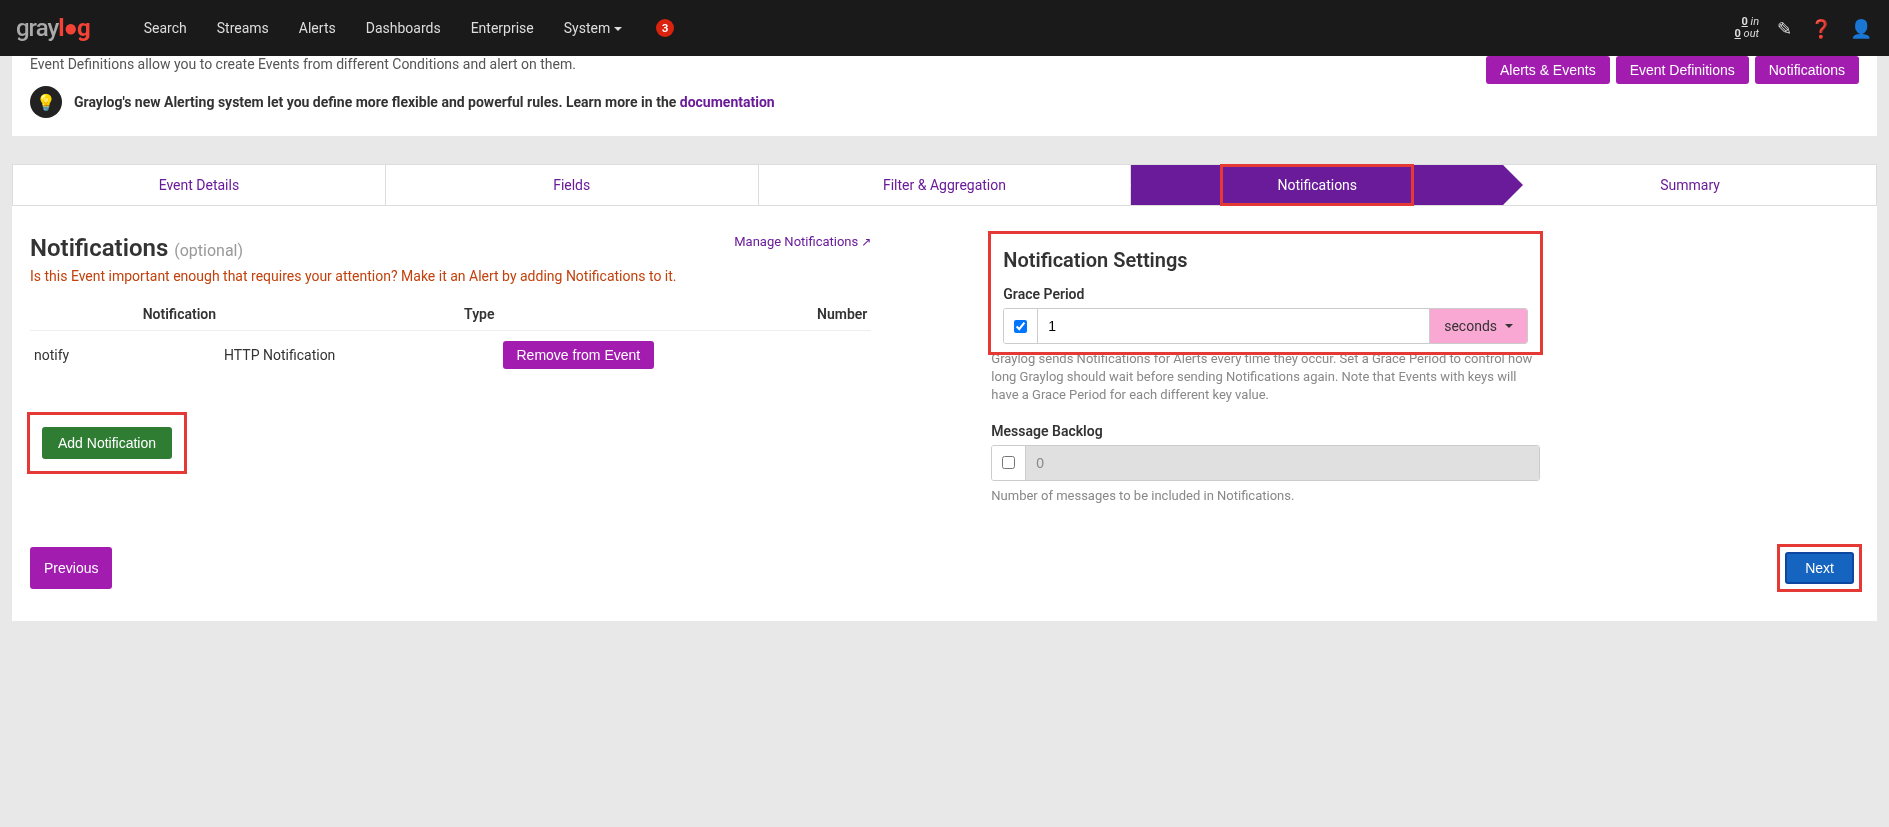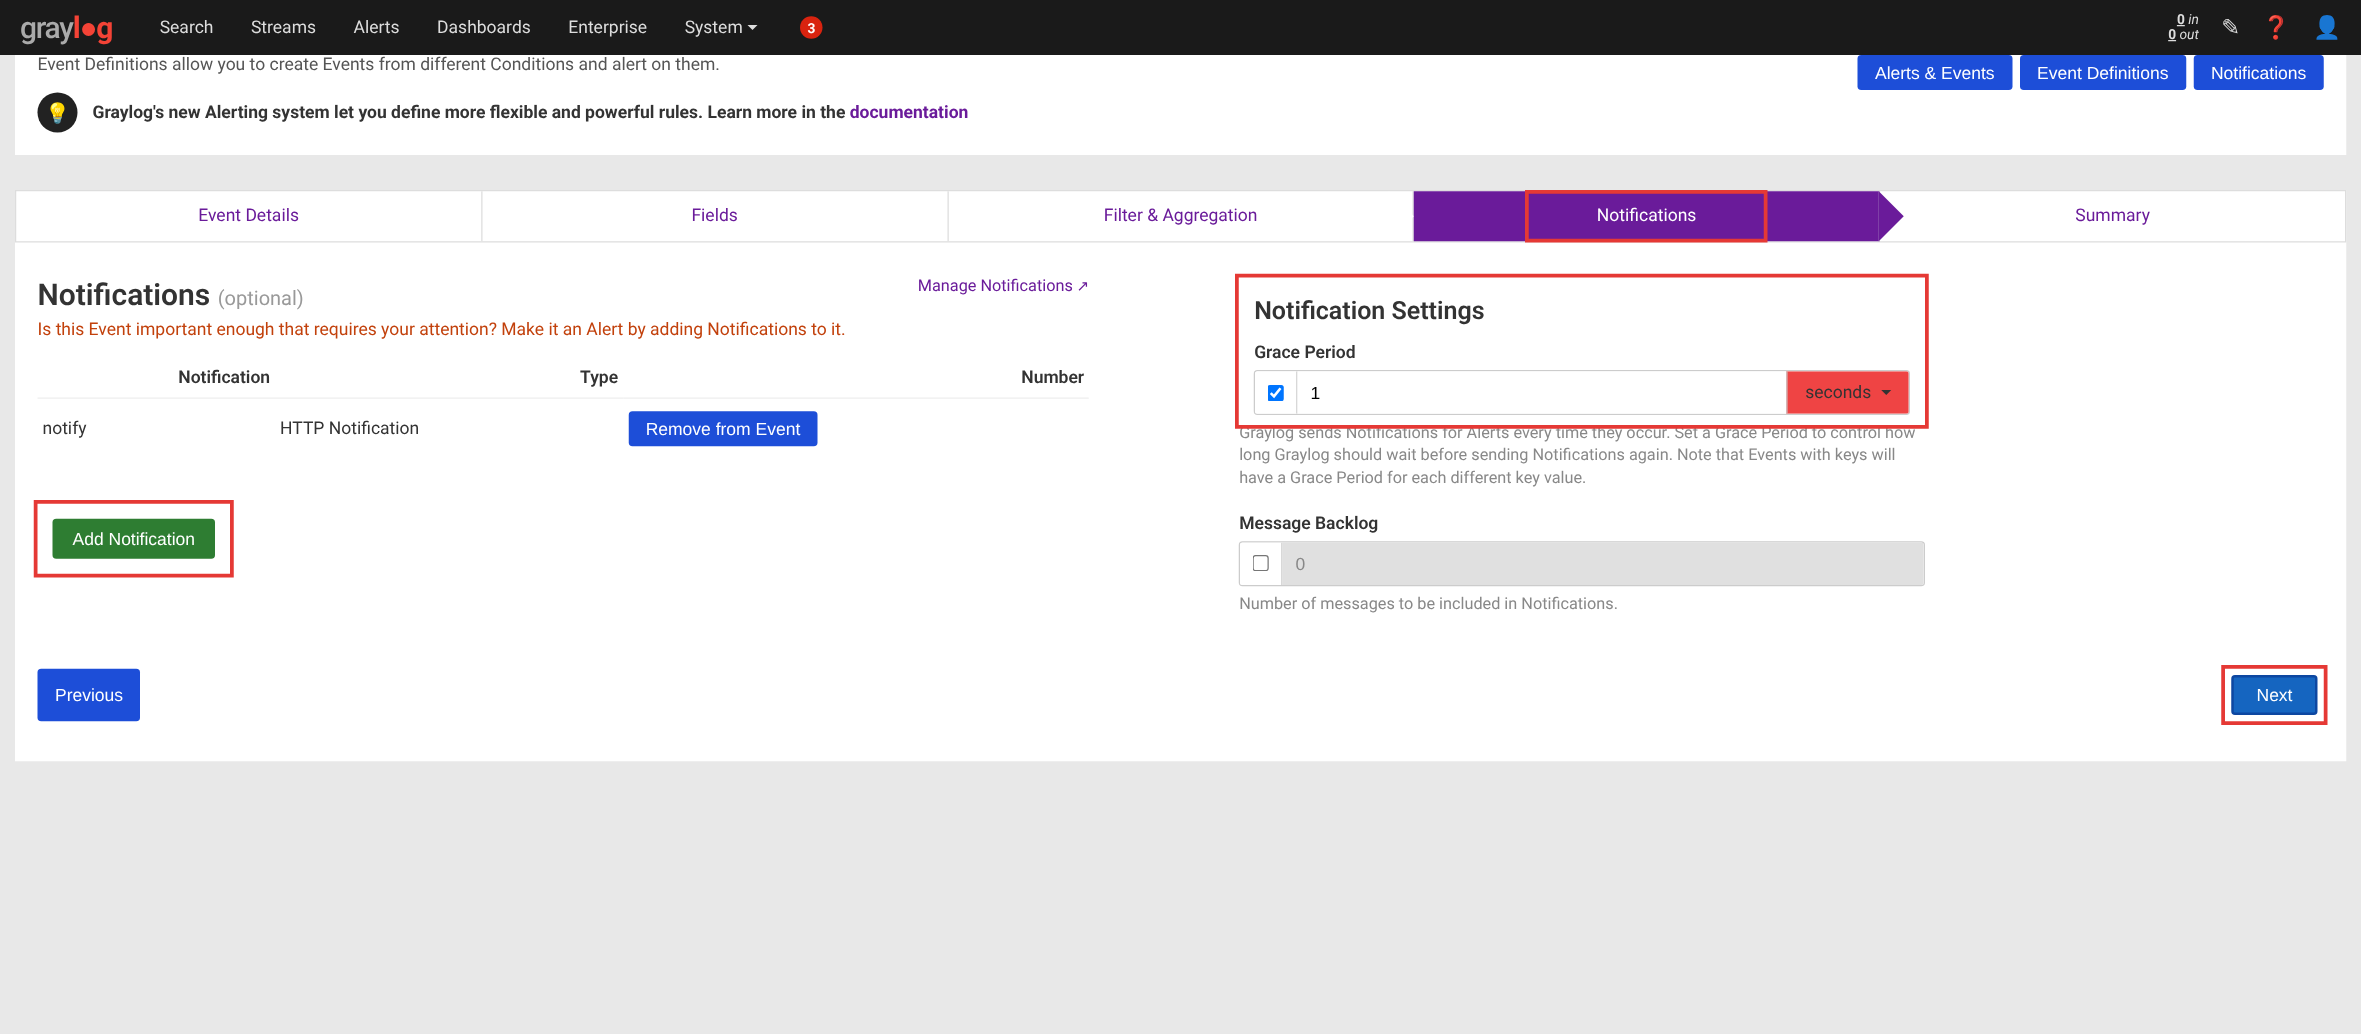--- a/index.html
+++ b/index.html
@@ -1,31 +1,31 @@
 <!DOCTYPE html>
 <html><head>
 <meta charset="utf-8">
 <style>
 * { box-sizing: border-box; margin: 0; padding: 0; }
 body { font-family: -apple-system, BlinkMacSystemFont, "Segoe UI", Roboto, Helvetica, Arial, sans-serif; background: #e8e8e8; color: #333; }
-.navbar { background: #1a1a1a; height: 44px; display: flex; align-items: center; padding: 0 16px; }
+.navbar { background: #1a1a1a; height: 56px; display: flex; align-items: center; padding: 0 16px; gap: 16px; }
 .logo { font-size: 24px; font-weight: 500; letter-spacing: -1px; margin-right: 24px;}
 .logo .g1 { color:#aaa;} .logo .o{color:#f44336;font-weight:700;}
 .nav-links { display: flex; gap: 2px; align-items: center; }
 .nav-link { color: #ddd; padding: 8px 14px; font-size: 14px; cursor: pointer; }
 .nav-badge { background:#d9230f; color:#fff; border-radius:50%; width:18px;height:18px;display:flex;align-items:center;justify-content:center;font-size:11px;font-weight:bold;margin-left:18px;}
 .nav-right { margin-left:auto; display:flex; align-items:center; gap:18px; color:#ddd; font-size:13px;}
 .throughput { text-align:right; font-size:11px; line-height:1.1;}
 .throughput .b { font-weight:bold; text-decoration:underline;}
 .nav-icon { color:#ddd; font-size:18px; cursor:pointer;}
 .page-container { padding: 0 12px 12px; }
 .header-row { background:#fff; padding: 0 18px 18px; position:relative;}
 .header-btns { position:absolute; right:18px; top:0; display:flex; gap:6px;}
 .btn { display:inline-flex; align-items:center; padding:6px 14px; font-size:14px; border-radius:3px; border:none; cursor:pointer;}
-.btn-primary { background:#1d4ed8; color:#fff;}
+.btn-primary { background:#a21caf; color:#fff;}
 .btn-success { background:#2e7d32; color:#fff;}
 .desc { color:#555; font-size:14px; margin-bottom:14px;}
 .info-row { display:flex; align-items:center; gap:12px; }
 .lamp { background:#222;color:#fff;border-radius:50%;width:32px;height:32px;display:flex;align-items:center;justify-content:center;font-size:16px;}
 .info-text { font-weight:bold; font-size:14px;}
 .info-text a { color:#6a1b9a; text-decoration:none;}
 .content { background:#fff; margin-top:28px; padding:0 0 24px;}
 .wizard { display:flex; border:1px solid #ddd;}
 .wiz-step { flex:1; text-align:center; padding:12px 0; font-size:14px; position:relative; border-right:1px solid #ddd; cursor:pointer;}
 .wiz-step:last-child{border-right:none;}
@@ -42,21 +42,21 @@
 .manage-link { color:#6a1b9a; text-decoration:none; font-size:13px; float:right;margin-left:41px;}
 .help { color:#c2410c; font-size:14px; margin:6px 0 14px;}
 table.notif { width:100%; border-collapse:collapse; font-size:14px;}
 table.notif th { text-align:right; padding:8px 4px; font-weight:600;}
 table.notif td { padding:10px 4px; border-top:1px solid #eee;}
 .section-title { font-size:20px; font-weight:600; margin-bottom:14px;}
 .field-label { font-weight:600; font-size:14px; margin-bottom:6px; display:block;}
 .input-group { display:flex; align-items:stretch; border:1px solid #ccc; border-radius:3px; overflow:hidden; height:36px; margin-bottom:6px;}
 .input-group .cb { width:34px; display:flex;align-items:center;justify-content:center; border-right:1px solid #ccc; background:#fff;}
 .input-group input[type=text] { flex:1; border:none; padding:0 10px; font-size:14px; outline:none;}
-.input-group .unit-btn { background:#ef4444; border-left:1px solid #ccc; padding:2px 14px; display:flex;align-items:center; gap:4px; font-size:14px; cursor:pointer;}
+.input-group .unit-btn { background:#f9a8d4; border-left:1px solid #ccc; padding:2px 14px; display:flex;align-items:center; gap:4px; font-size:14px; cursor:pointer;}
 .input-group.disabled input[type=text]{ background:#e0e0e0; color:#888;}
 .hint { color:#888; font-size:13px; line-height:1.4; margin-bottom:18px;}
 .footer-row { display:flex; justify-content:space-between; padding:24px 18px 8px;}
 .btn-outline-next { background:#1565c0; color:#fff; padding:6px 18px; border:2px solid #0d47a1;}
 .caret{ display:inline-block; margin-left:4px; border-top:4px solid currentColor; border-left:4px solid transparent; border-right:4px solid transparent; vertical-align:middle;}
 .ext-icon{font-size:12px;margin-left:3px;}
 .hl-wrap { outline:3px solid #e53935; padding:5px; display:inline-block;}
 </style>
 </head>
 <body>

